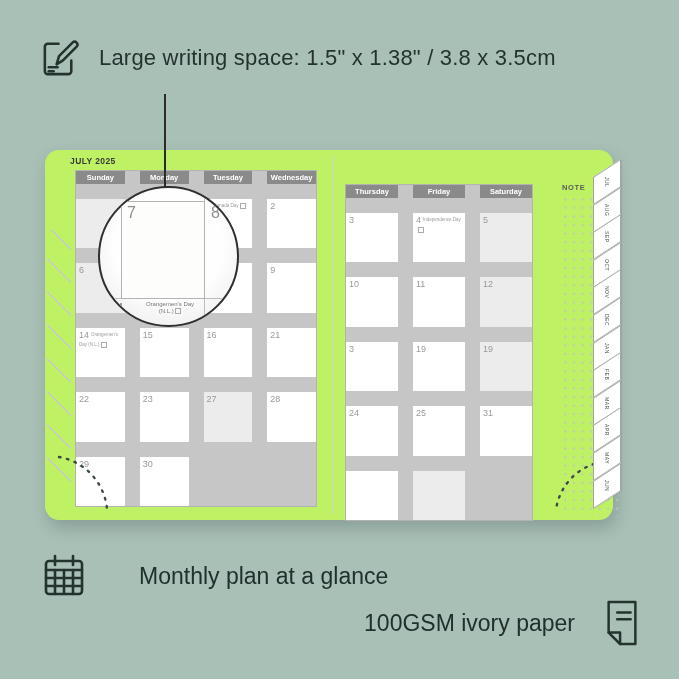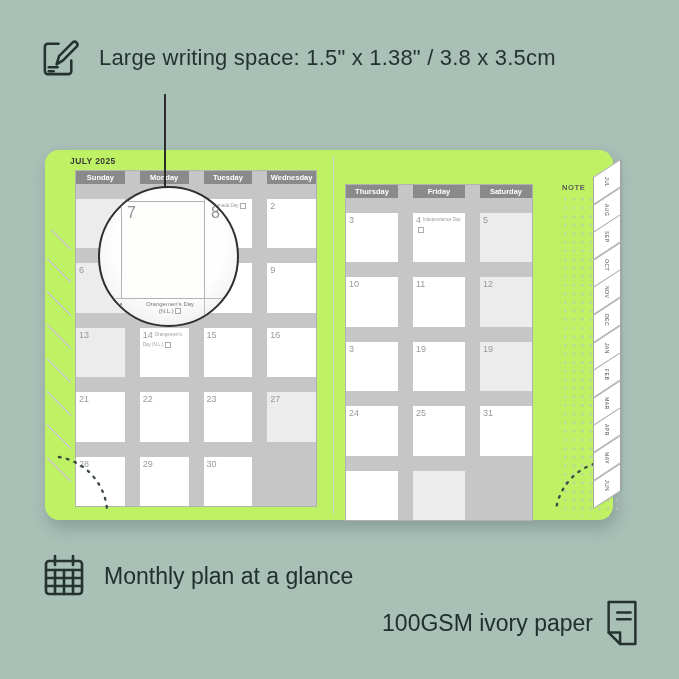--- a/index.html
+++ b/index.html
@@ -46,22 +46,22 @@
   .mg-vline{position:absolute;left:104px;top:0;width:1px;height:137px;background:#bdbdbd;}
   .mg-hline{position:absolute;left:0;top:110px;width:137px;height:1px;background:#bdbdbd;}
   .mg-box{position:absolute;left:21px;top:13px;width:82px;height:96px;border:1px solid #b3b3b3;background:#fdfdfc;}
   .mg-7{position:absolute;left:27px;top:16px;font-size:16px;color:#8f8f8f;}
   .mg-8{position:absolute;left:111px;top:16px;font-size:16px;color:#8f8f8f;}
   .mg-14{position:absolute;left:9px;top:112px;font-size:13px;color:#8f8f8f;}
   .mg-hol{position:absolute;left:30px;top:113px;width:80px;text-align:center;font-size:6px;line-height:7px;color:#777;}
 
   
   .bn1{position:absolute;left:40px;top:552px;display:flex;align-items:center;gap:16px;color:#20302c;}
-  .bn1 .txt{font-size:23px;}
-  .bn2{position:absolute;right:36px;top:598px;display:flex;align-items:center;gap:8px;color:#20302c;}
+  .bn1 .txt{font-size:23px;margin-left:35px;}
+  .bn2{position:absolute;right:36px;top:598px;display:flex;align-items:center;gap:26px;color:#20302c;}
   .bn2 .txt{font-size:23px;}
   svg.ic{stroke:#24332e;fill:none;stroke-width:2.6;stroke-linecap:round;stroke-linejoin:round;}
 </style>
 </head>
 <body>
 
 <div class="scene">
 
   <div class="top-note">
     <svg class="ic" width="47" height="47" viewBox="0 0 48 48">
@@ -84,21 +84,20 @@
         <div class="hd">Tuesday</div>
         <div class="hd">Wednesday</div>
         <div class="cell we"></div>
         <div class="cell"></div>
         <div class="cell"><span class="d">1</span><span class="hol">Canada Day<span class="box"></span></span></div>
         <div class="cell"><span class="d">2</span></div>
         <div class="cell we"><span class="d">6</span></div>
         <div class="cell"><span class="d">7</span></div>
         <div class="cell"><span class="d">8</span></div>
         <div class="cell"><span class="d">9</span></div>
-        <div class="cell we"><span class="d">13</span></div>
         <div class="cell"><span class="d">14</span><span class="hol">Orangemen's Day (N.L.)<span class="box"></span></span></div>
         <div class="cell"><span class="d">15</span></div>
         <div class="cell"><span class="d">16</span></div>
         <div class="cell"><span class="d">21</span></div>
         <div class="cell"><span class="d">22</span></div>
         <div class="cell"><span class="d">23</span></div>
         <div class="cell we"><span class="d">27</span></div>
         <div class="cell"><span class="d">28</span></div>
         <div class="cell"><span class="d">29</span></div>
         <div class="cell"><span class="d">30</span></div>

